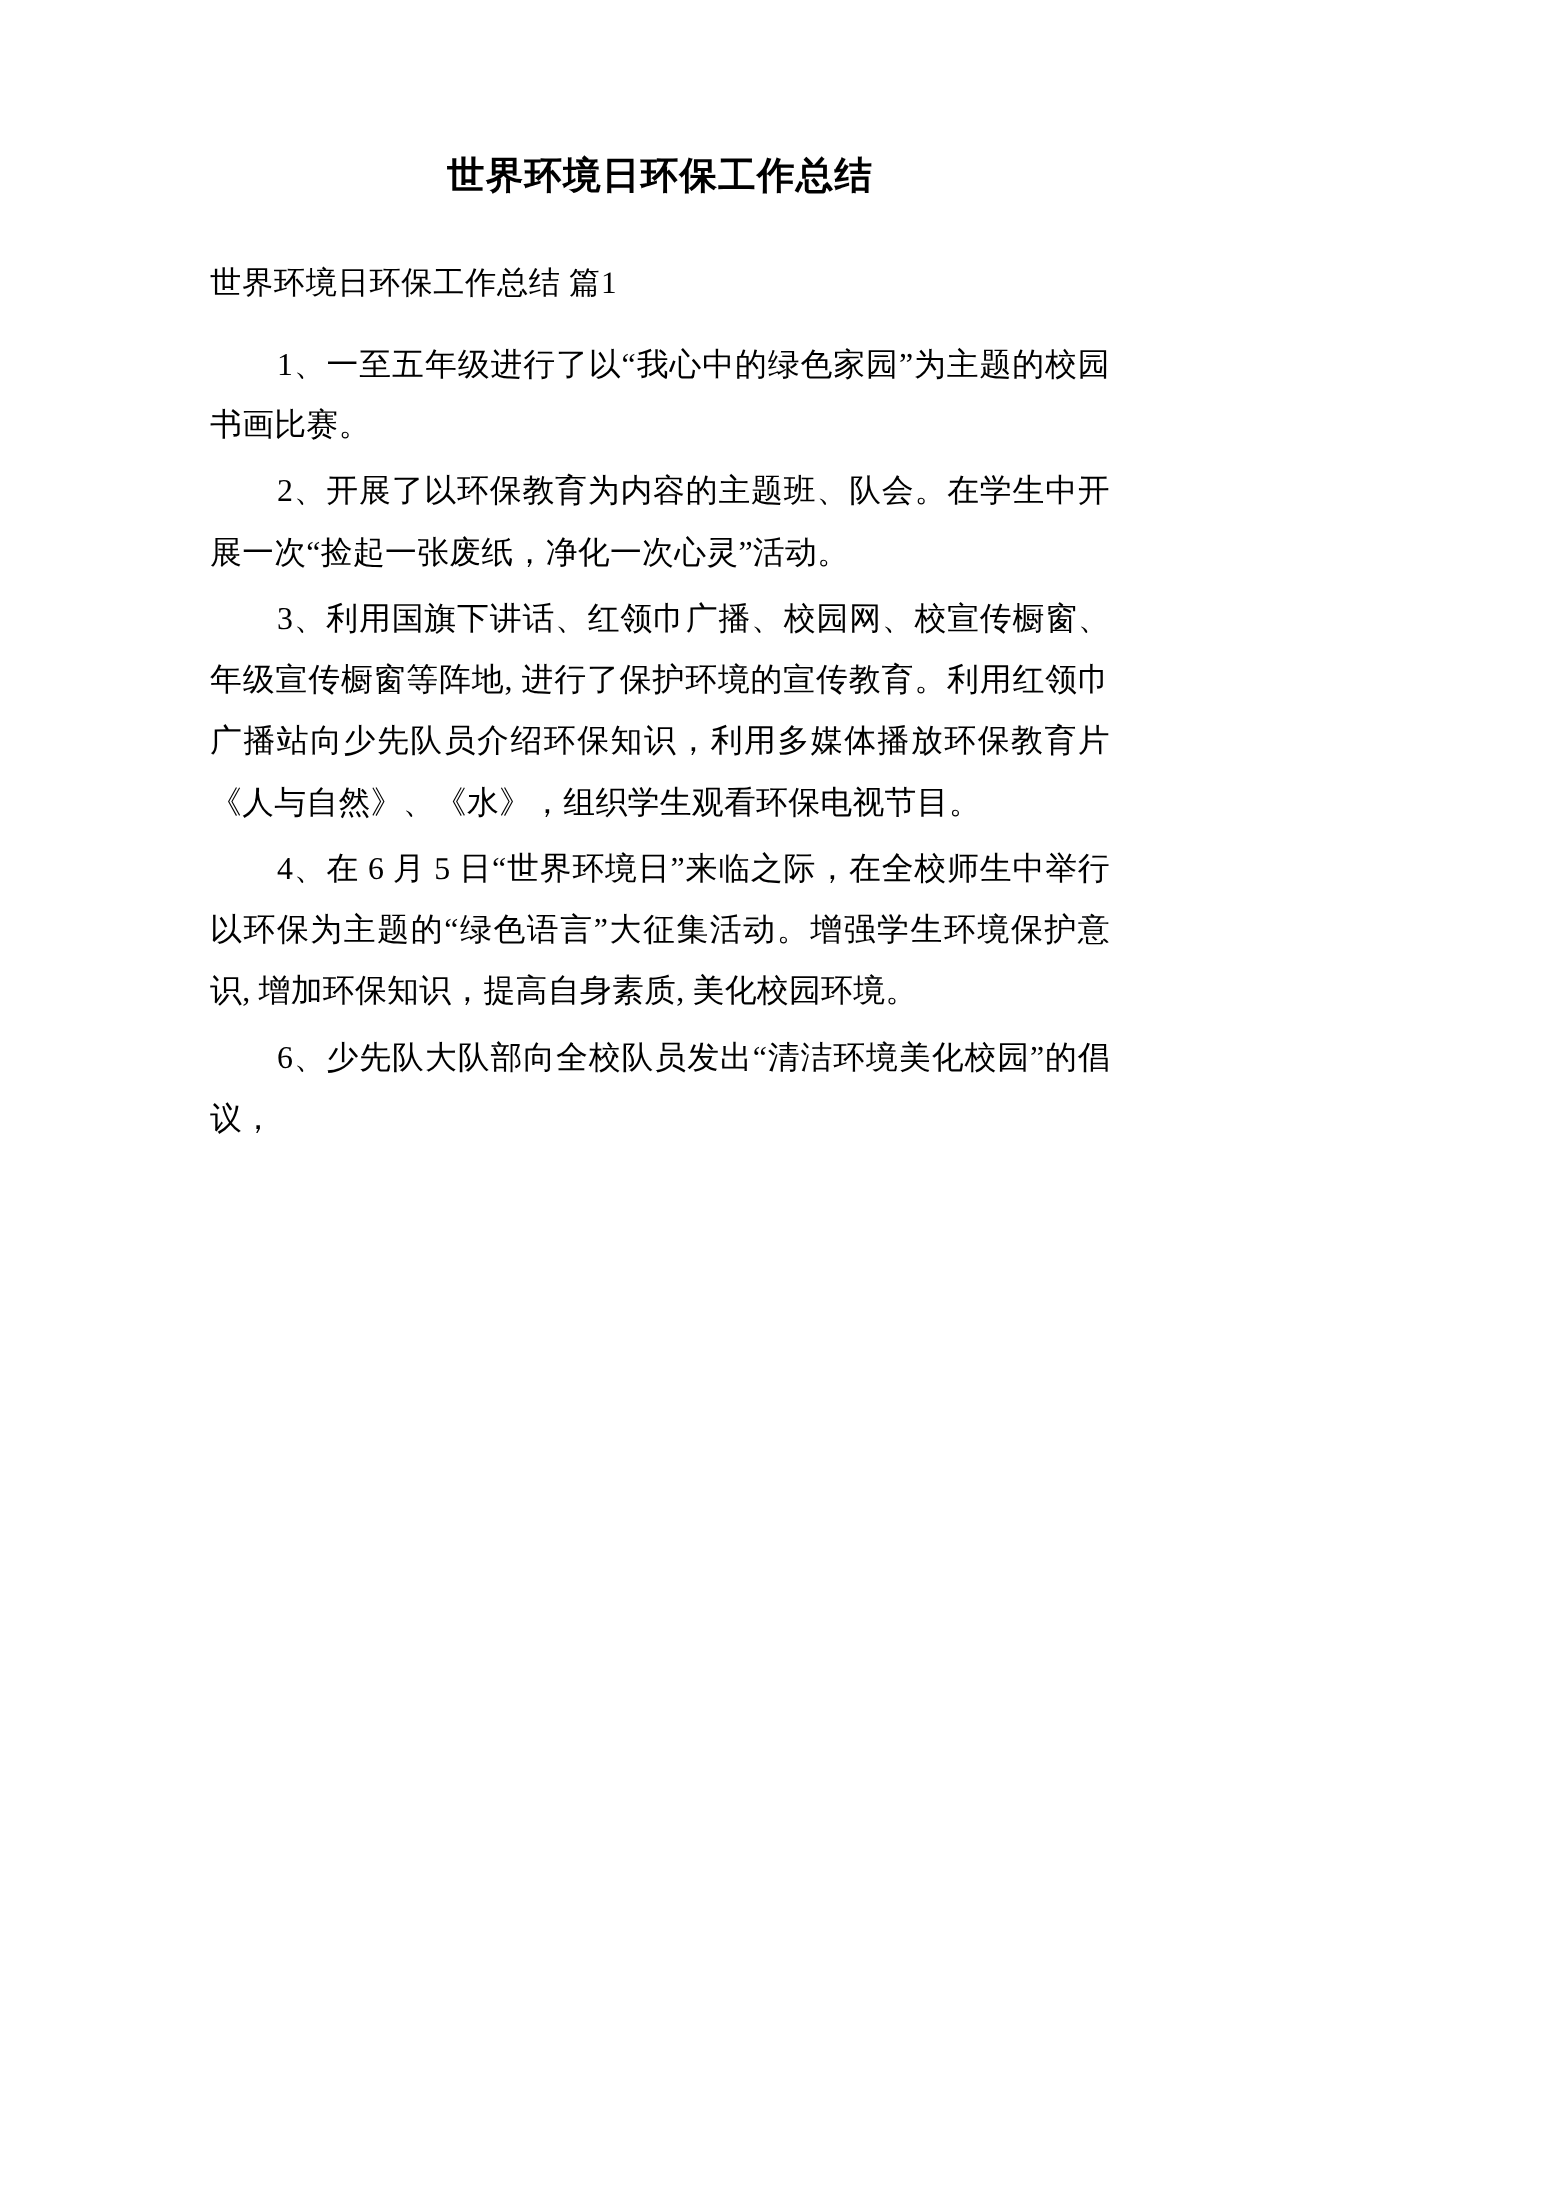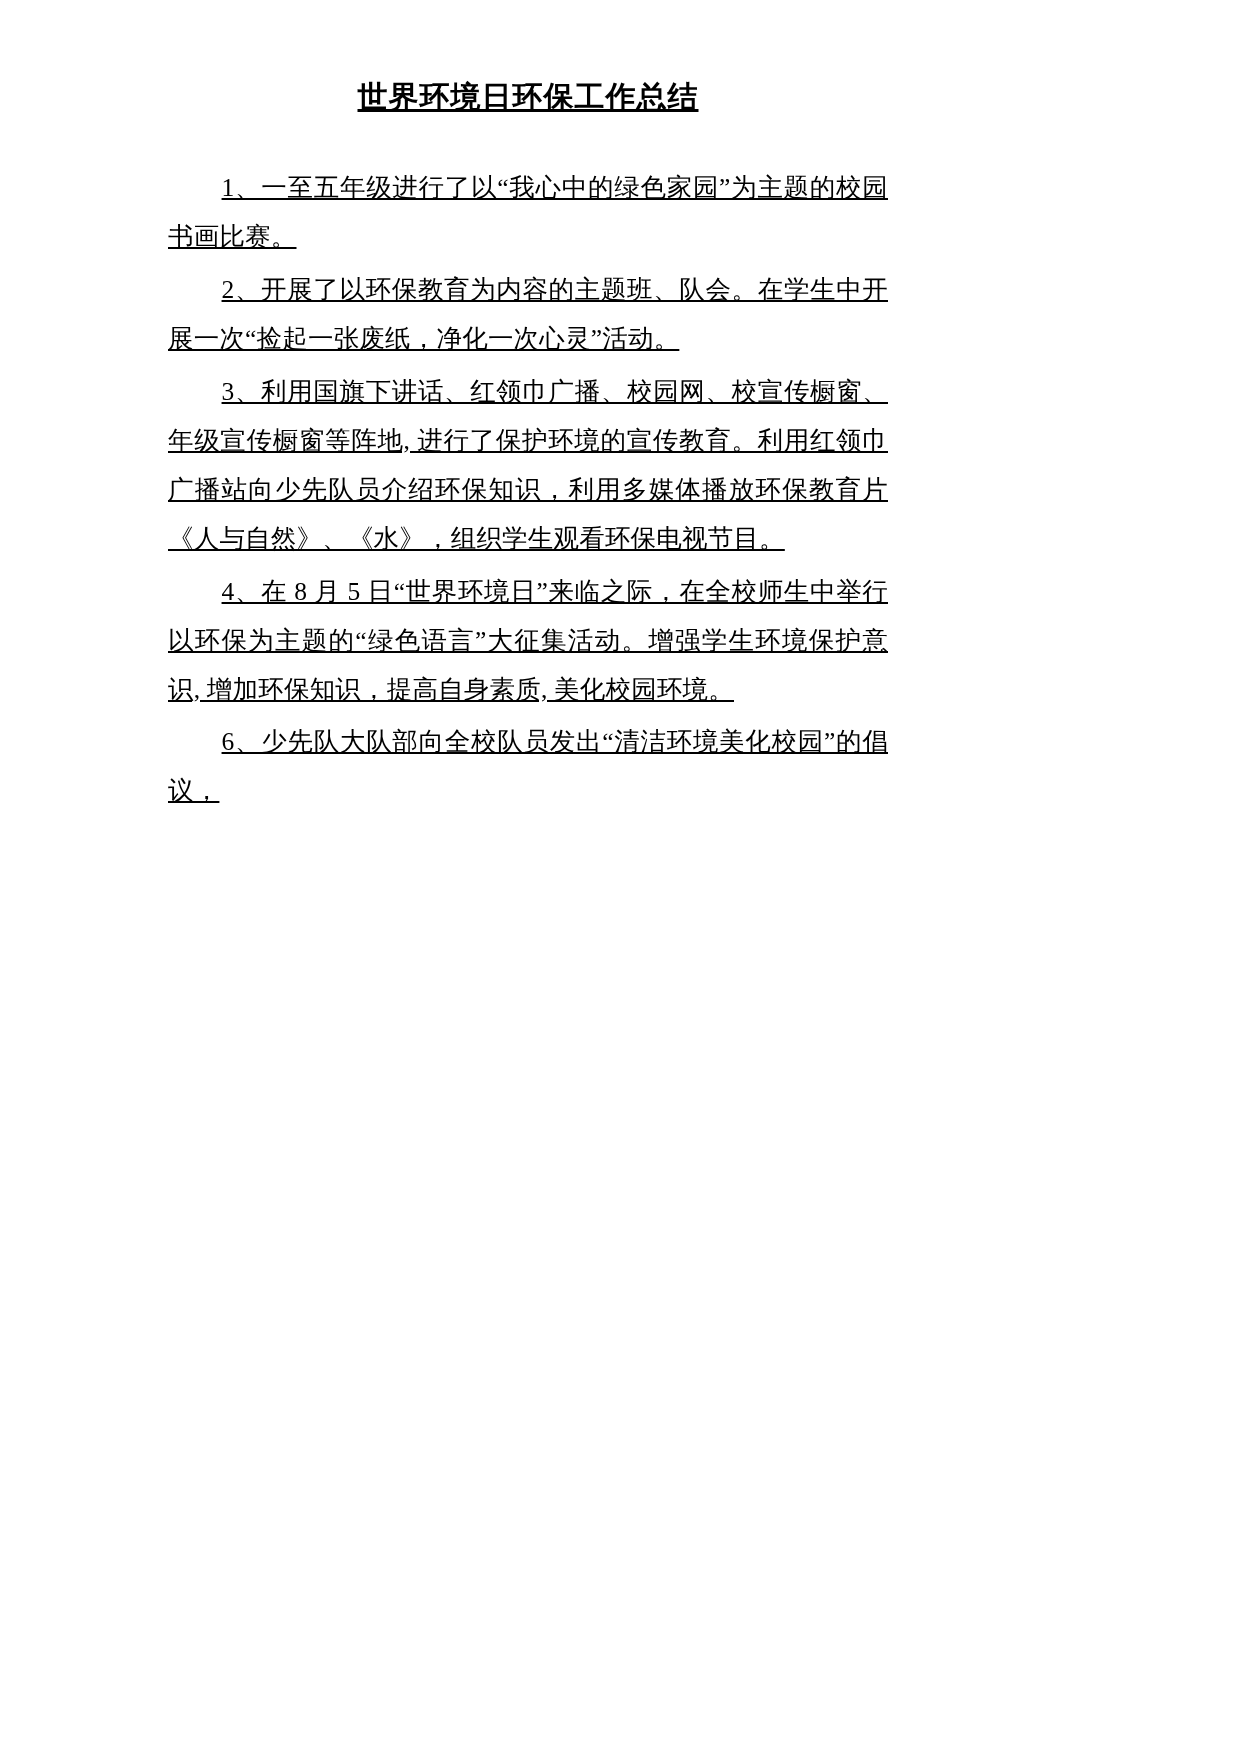--- a/index.html
+++ b/index.html
@@ -12,22 +12,21 @@
     height: 1754px;
     font-family: "Liberation Serif", "DejaVu Serif", serif;
     color: #000000;
     position: relative;
     overflow: hidden;
   }
   .page {
     box-sizing: border-box;
     width: 1040px;
     height: 1754px;
-    padding: 76px 152px 0 168px;
-    text-decoration: underline;
+    padding: 120px 152px 0 168px;
   }
   .doc-title {
     font-family: "DejaVu Sans", "Liberation Sans", sans-serif;
     font-weight: bold;
     font-size: 30px;
     text-align: center;
     letter-spacing: 1px;
     margin: 0 0 46px 0;
     line-height: 1.4;
   }
@@ -49,20 +48,21 @@
     text-indent: 2.1em;
   }
 </style>
 </head>
 <body>
 
 <div class="page">
 
   <h1 class="doc-title">世界环境日环保工作总结</h1>
 
+  <p class="subtitle">世界环境日环保工作总结  篇1</p>
 
   <p class="para indent">1、一至五年级进行了以“我心中的绿色家园”为主题的校园书画比赛。</p>
   <p class="para indent">2、开展了以环保教育为内容的主题班、队会。在学生中开展一次“捡起一张废纸，净化一次心灵”活动。</p>
   <p class="para indent">3、利用国旗下讲话、红领巾广播、校园网、校宣传橱窗、年级宣传橱窗等阵地, 进行了保护环境的宣传教育。利用红领巾广播站向少先队员介绍环保知识，利用多媒体播放环保教育片《人与自然》、《水》，组织学生观看环保电视节目。</p>
-  <p class="para indent">4、在 8 月 5 日“世界环境日”来临之际，在全校师生中举行以环保为主题的“绿色语言”大征集活动。增强学生环境保护意识, 增加环保知识，提高自身素质, 美化校园环境。</p>
+  <p class="para indent">4、在 6 月 5 日“世界环境日”来临之际，在全校师生中举行以环保为主题的“绿色语言”大征集活动。增强学生环境保护意识, 增加环保知识，提高自身素质, 美化校园环境。</p>
   <p class="para indent">6、少先队大队部向全校队员发出“清洁环境美化校园”的倡议，</p>
 
 </div>
 
 </body></html>

